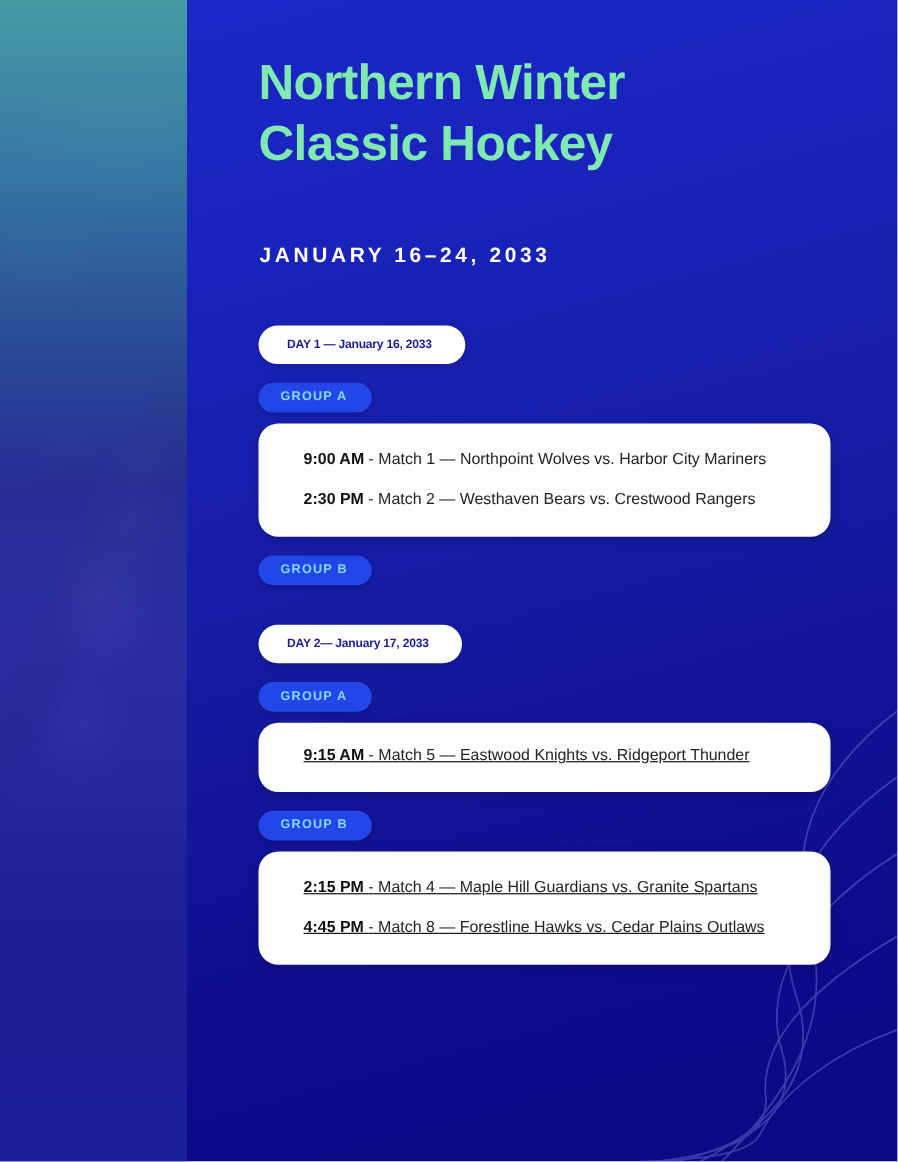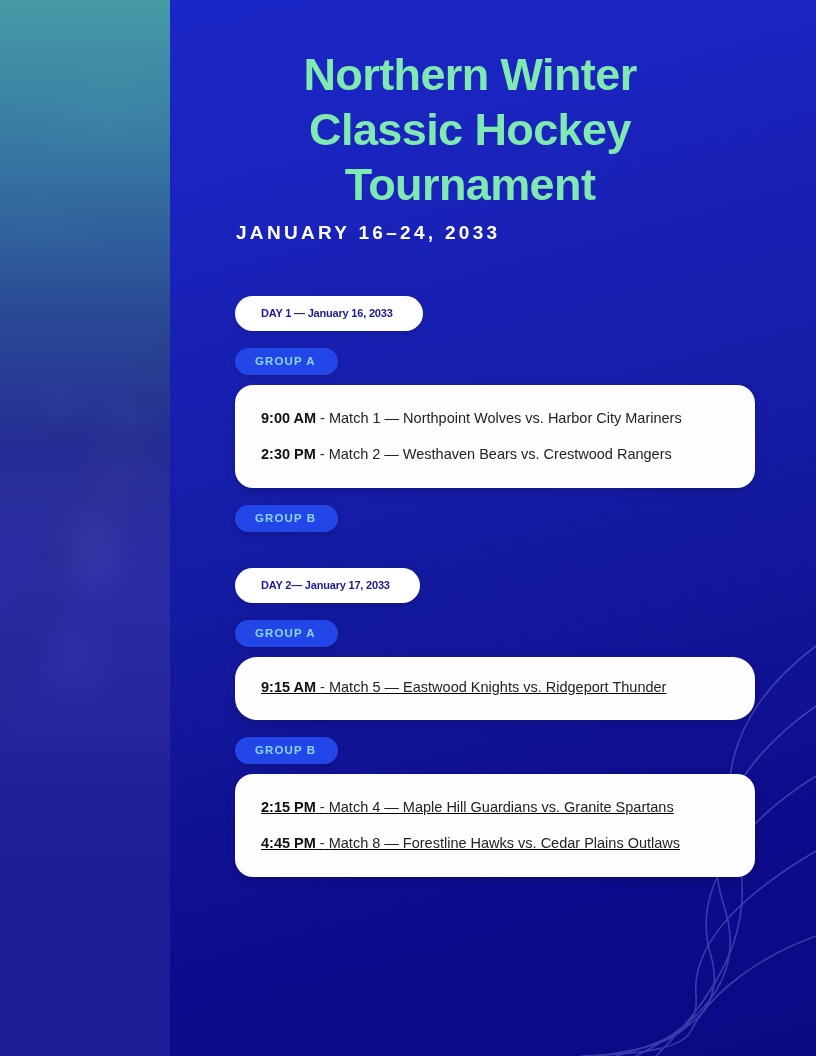--- a/index.html
+++ b/index.html
@@ -89,21 +89,20 @@
   .title {
     position: absolute;
     left: 65px;
     top: 47px;
     width: 470px;
     color: #7fe9b1;
     font-size: 45px;
     line-height: 55px;
     font-weight: 700;
     letter-spacing: -0.6px;
-    text-align: center;
   }
   .subtitle {
     position: absolute;
     left: 66px;
     top: 222px;
     color: #ffffff;
     font-size: 19px;
     font-weight: 700;
     letter-spacing: 3.3px;
   }
@@ -142,33 +141,34 @@
     box-shadow: 0 2px 6px rgba(0,0,0,.18);
   }
 
   .match-card {
     background: #fdfdfd;
     border-radius: 18px;
     margin-top: 10px;
     padding: 23px 26px 23px 26px;
     box-shadow: 0 3px 10px rgba(0,0,0,.18);
   }
-  .match-card.tight { padding: 20px 26px 22px 26px; border-radius: 22px; }
+  .match-card.tight { padding: 20px 26px 22px 26px; }
   .match-card.tight .match-row + .match-row { margin-top: 7px; }
 
   .match-row {
     color: #1d1d1d;
     font-size: 14.5px;
     line-height: 21px;
     white-space: nowrap;
   }
   .match-row + .match-row { margin-top: 15px; }
   .match-row .time {
     font-weight: 700;
     color: #111111;
+    margin-left: 15px;
   }
   .match-row .sep { color: #2a2a2a; }
   .match-row .desc { color: #232323; }
 </style>
 </head>
 <body>
 
 <div class="poster">
 
   <svg class="waves" viewBox="0 0 330 420" preserveAspectRatio="none">
@@ -185,21 +185,20 @@
     <div class="photo"></div>
     <div class="tint"></div>
     <div class="fadeout"></div>
   </div>
 
   <div class="content">
 
     <div class="title">
       <div>Northern Winter</div>
       <div>Classic Hockey</div>
-      <div>Tournament</div>
     </div>
 
     <div class="subtitle">JANUARY 16–24, 2033</div>
 
     <div class="schedule">
 
       <div class="day-block">
         <div class="day-pill">DAY 1 — January 16, 2033</div>
 
         <div>

